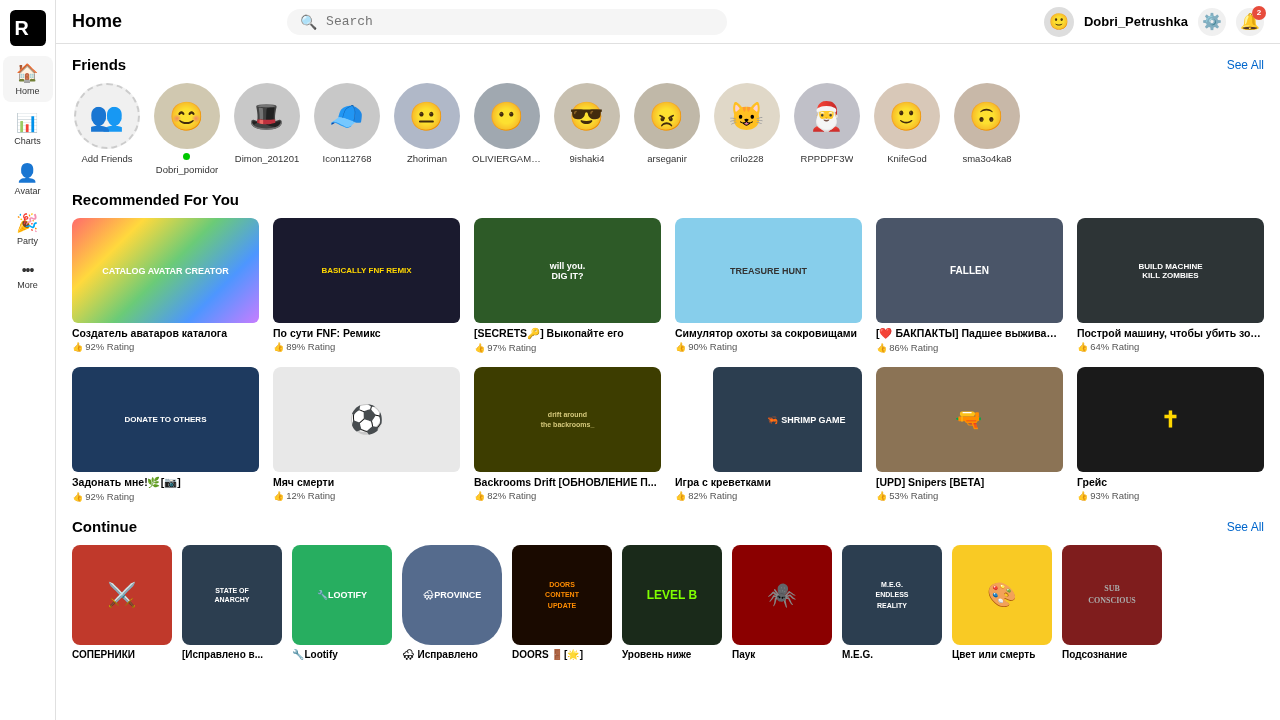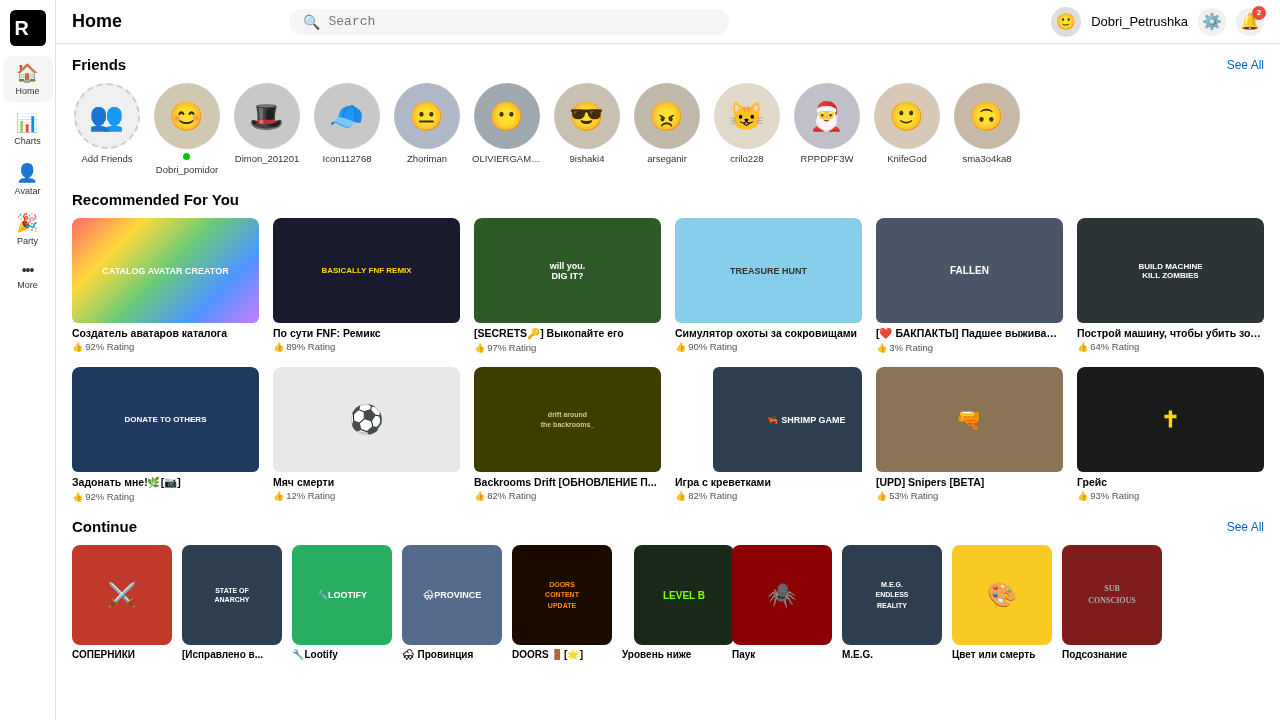--- a/index.html
+++ b/index.html
@@ -107,21 +107,21 @@
       border-radius: 50%;
       background: #ddd;
       overflow: hidden;
       display: flex;
       align-items: center;
       justify-content: center;
       font-size: 16px;
     }
     .username {
       font-size: 13px;
-      font-weight: 400;
+      font-weight: 700;
       color: #000;
     }
     .topbar-icon {
       width: 28px;
       height: 28px;
       border-radius: 50%;
       background: #f0f0f0;
       display: flex;
       align-items: center;
       justify-content: center;
@@ -315,21 +315,21 @@
     .bg-donate { background: #1e3a5f; }
     .bg-ball { background: #e8e8e8; }
     .bg-backroom { background: #3d3d00; }
     .bg-shrimp { background: #2c3e50; margin-left: 38px; }
     .bg-sniper { background: #8b7355; }
     .bg-grace { background: #1a1a1a; }
 
     .bg-rivals { background: #c0392b; }
     .bg-anarchy { background: #2c3e50; }
     .bg-lootify { background: #27ae60; }
-    .bg-province { background: #556b8d; }
+    .bg-province { background: #556b8d; border-radius: 29px; }
     .bg-doors { background: #1a0a00; }
     .bg-level { background: #1a2a1a; }
     .bg-spider { background: #8b0000; }
     .bg-meg { background: #2c3e50; }
     .bg-color-death { background: #f9ca24; }
     .bg-subconscious { background: #7f1d1d; font-family: Liberation Serif, serif; }
   </style>
 </head>
 <body>
 
@@ -478,21 +478,21 @@
         <div class="game-rating">
           <span class="rating-icon">👍</span>
           <span>90% Rating</span>
         </div>
       </div>
       <div class="game-card">
         <div class="game-thumb bg-fallen" style="font-size:10px; padding:4px;">FALLEN</div>
         <div class="game-title">[❤️ БАКПАКТЫ] Падшее выживани...</div>
         <div class="game-rating">
           <span class="rating-icon">👍</span>
-          <span>3% Rating</span>
+          <span>86% Rating</span>
         </div>
       </div>
       <div class="game-card">
         <div class="game-thumb bg-zombie" style="font-size:8px; padding:4px;">BUILD MACHINE<br>KILL ZOMBIES</div>
         <div class="game-title">Построй машину, чтобы убить зом...</div>
         <div class="game-rating">
           <span class="rating-icon">👍</span>
           <span>64% Rating</span>
         </div>
       </div>
@@ -559,28 +559,28 @@
       <div class="continue-card">
         <div class="continue-thumb bg-anarchy" style="font-size:7px; padding:4px; color:#fff; font-weight:bold; line-height:1.4; text-align:center;">STATE OF<br>ANARCHY</div>
         <div class="continue-title">[Исправлено в...</div>
       </div>
       <div class="continue-card">
         <div class="continue-thumb bg-lootify" style="font-size:9px; padding:4px; font-weight:bold;">🔧LOOTIFY</div>
         <div class="continue-title">🔧Lootify</div>
       </div>
       <div class="continue-card">
         <div class="continue-thumb bg-province" style="font-size:9px; padding:4px;">🌨PROVINCE</div>
-        <div class="continue-title">🌨 Провинция</div>
+        <div class="continue-title">🌨 Исправлено</div>
       </div>
       <div class="continue-card">
         <div class="continue-thumb bg-doors" style="font-size:7px; padding:4px; line-height:1.5; color:#ff8c00; font-weight:bold;">DOORS<br>CONTENT<br>UPDATE</div>
         <div class="continue-title">DOORS 🚪[🌟]</div>
       </div>
       <div class="continue-card">
-        <div class="continue-thumb bg-level" style="font-size:10px; padding:20px; color:#7fff00; font-weight:bold;margin-left:12px;">LEVEL B</div>
+        <div class="continue-thumb bg-level" style="font-size:12px; padding:20px; color:#7fff00; font-weight:bold;">LEVEL B</div>
         <div class="continue-title">Уровень ниже</div>
       </div>
       <div class="continue-card">
         <div class="continue-thumb bg-spider" style="font-size:24px;">🕷️</div>
         <div class="continue-title">Паук</div>
       </div>
       <div class="continue-card">
         <div class="continue-thumb bg-meg" style="font-size:7px; padding:4px; color:#fff; font-weight:bold; line-height:1.5;">M.E.G.<br>ENDLESS<br>REALITY</div>
         <div class="continue-title">M.E.G.</div>
       </div>

